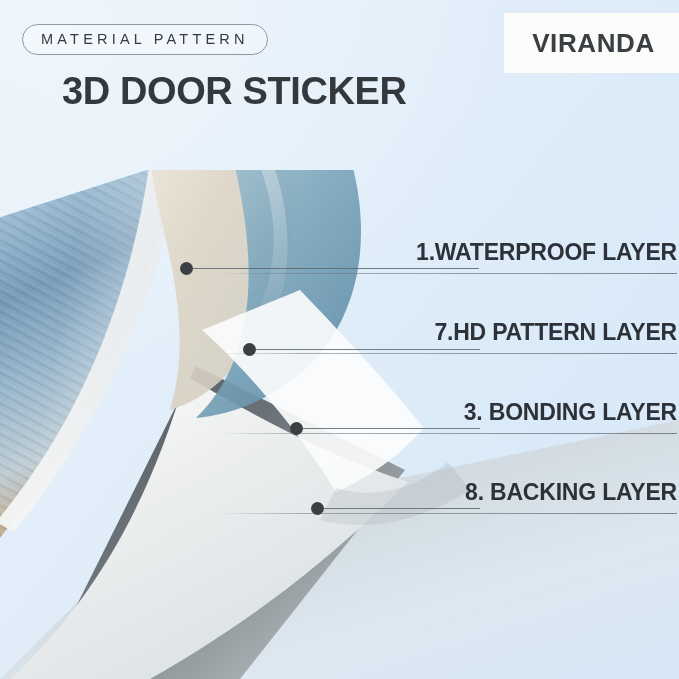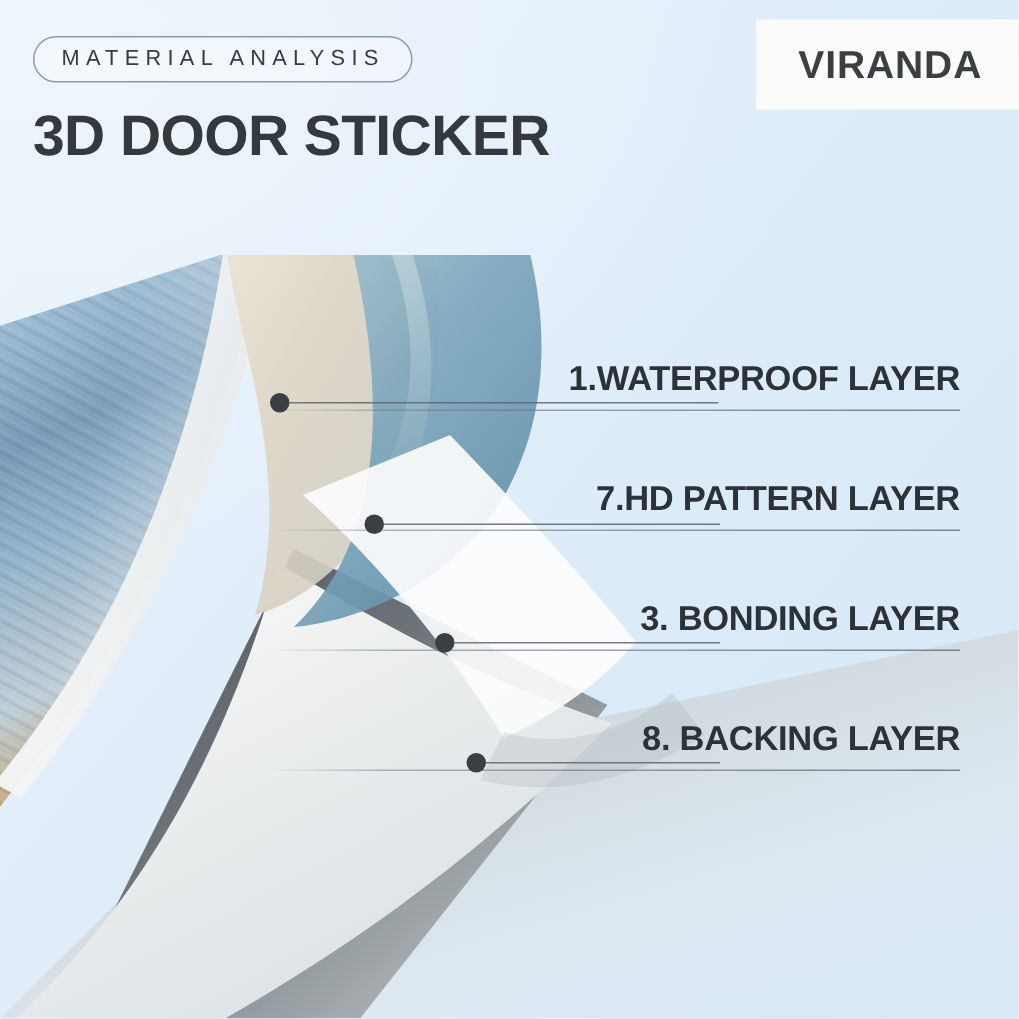--- a/index.html
+++ b/index.html
@@ -22,56 +22,56 @@
     padding:6px 18px 7px 18px;
     background:rgba(255,255,255,0.30);
     font-size:14.5px;letter-spacing:4.2px;color:#343b42;
     white-space:nowrap;
   }
   .h1{
     position:absolute;left:22px;top:68px;
     font-size:38px;line-height:47px;font-weight:bold;
     letter-spacing:-0.4px;color:#34393d;white-space:nowrap;
   }
-  .h1 .l2{display:block;}
+  .h1 .l2{display:block;margin-left:40px;}
   .logo{
     position:absolute;left:504px;top:13px;width:179px;height:60px;
     background:#fbfbfa;
     display:flex;align-items:center;justify-content:center;
   }
   .logo span{
     font-size:26px;font-weight:bold;color:#3a3f44;letter-spacing:0.6px;
   }
 
   
   #art{position:absolute;left:0;top:170px;width:679px;height:509px;}
 
   
-  .callout{position:absolute;}
+  .callout{position:absolute;padding-left:37px;}
   .callout .lbl{
     position:absolute;right:0;bottom:8px;
     font-size:23px;font-weight:bold;color:#2d3238;
     white-space:nowrap;letter-spacing:-0.2px;
   }
   .callout .rule{
     position:absolute;right:0;bottom:0;height:1px;
     background:linear-gradient(90deg,rgba(110,120,130,0) 0%,rgba(110,120,130,.55) 18%,rgba(90,100,110,.75) 100%);
   }
   .leader{position:absolute;height:1px;background:#5d666e;opacity:.85;}
   .dot{
     position:absolute;width:13px;height:13px;border-radius:50%;
     background:#3a3f44;
   }
 </style>
 </head>
 <body>
 
 <div id="stage">
 
-  <div class="badge">MATERIAL ANALYSIS</div>
+  <div class="badge">MATERIAL PATTERN</div>
 
   <div class="h1">
     <span class="l2">3D DOOR STICKER</span>
   </div>
 
   <div class="logo">
     <span>VIRANDA</span>
   </div>
 
   <svg id="art" viewBox="0 0 679 509" preserveAspectRatio="none">

